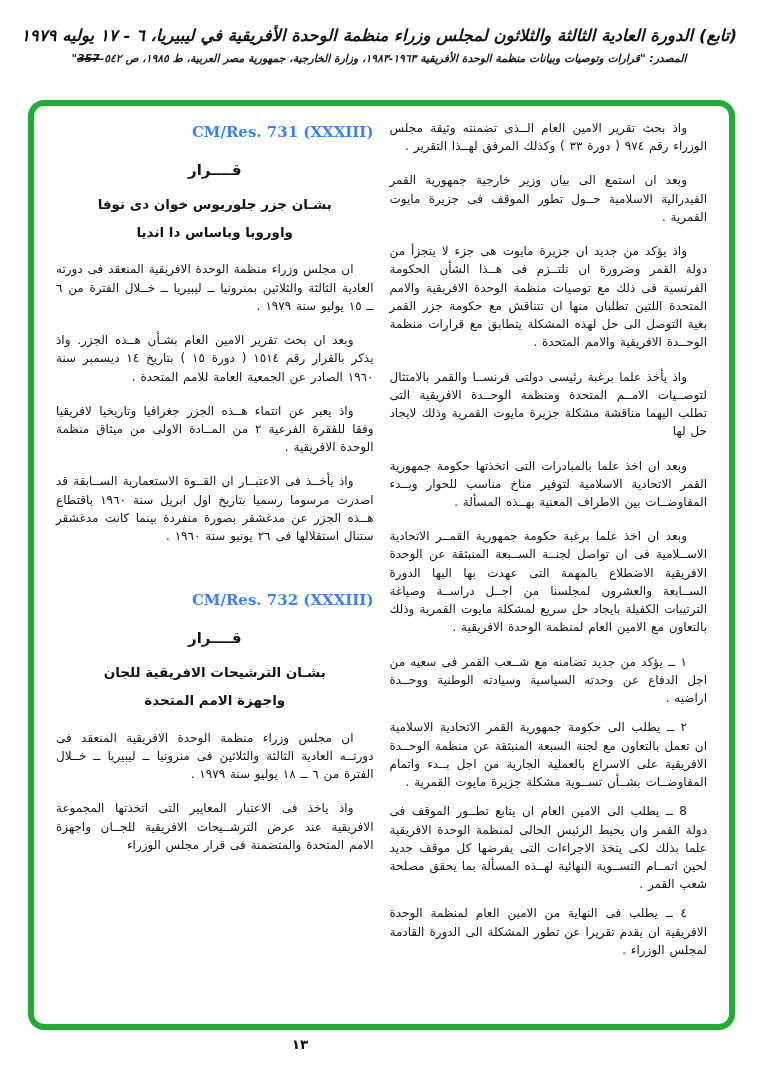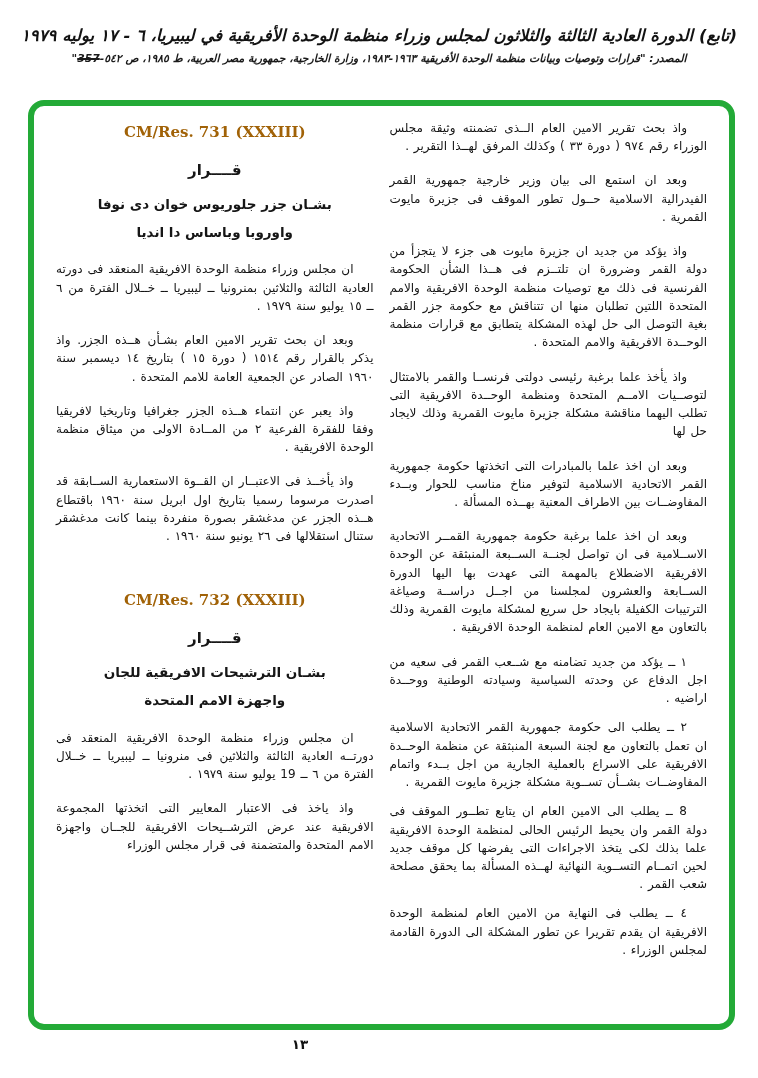--- a/index.html
+++ b/index.html
@@ -36,23 +36,23 @@
   }
   .col{flex:1 1 50%;direction:rtl;}
   
   .para{
     font-size:12px;line-height:1.52;text-align:justify;
     text-indent:20px;margin:0 0 11px 0;color:#141414;
     word-spacing:1px;
   }
   .para.bold{font-weight:normal;}
   .res-code{
-    direction:ltr;text-align:center;
+    direction:ltr;text-align:right;
     font-family:"DejaVu Serif",serif;font-weight:bold;
-    font-size:15px;margin:4px 0 0 0;color:#a16207;
+    font-size:15px;margin:4px 0 0 0;color:#3b82f6;
   }
   .res-title{
     text-align:center;font-weight:bold;font-size:15px;
     margin:20px 0 0 0;
   }
   .res-subject{
     text-align:center;font-weight:bold;font-size:13.5px;
     line-height:2.05;margin:12px 0 0 0;
   }
   .opening{margin-top:14px;}
@@ -100,21 +100,21 @@
       <p class="para gap-md">وبعد ان بحث تقرير الامين العام بشـأن هــذه الجزر. واذ يذكر بالقرار رقم ١٥١٤ ( دورة ١٥ ) بتاريخ ١٤ ديسمبر سنة ١٩٦٠ الصادر عن الجمعية العامة للامم المتحدة .</p>
       <p class="para gap-md">واذ يعبر عن انتماء هــذه الجزر جغرافيا وتاريخيا لافريقيا وفقا للفقرة الفرعية ٢ من المــادة الاولى من ميثاق منظمة الوحدة الافريقية .</p>
       <p class="para gap-md">واذ يأخــذ فى الاعتبــار ان القــوة الاستعمارية الســابقة قد اصدرت مرسوما رسميا بتاريخ اول ابريل سنة ١٩٦٠ باقتطاع هــذه الجزر عن مدغشقر بصورة منفردة بينما كانت مدغشقر ستنال استقلالها فى ٢٦ يونيو سنة ١٩٦٠ .</p>
 
       <div class="res-code gap-xl">CM/Res. 732 (XXXIII)</div>
       <div class="res-title">قــــرار</div>
       <div class="res-subject">
         <div>بشـان الترشيحات الافريقية للجان</div>
         <div>واجهزة الامم المتحدة</div>
       </div>
-      <p class="para opening">ان مجلس وزراء منظمة الوحدة الافريقية المنعقد فى دورتــه العادية الثالثة والثلاثين فى منرونيا ــ ليبيريا ــ خــلال الفترة من ٦ ــ 19 يوليو سنة ١٩٧٩ .</p>
+      <p class="para opening">ان مجلس وزراء منظمة الوحدة الافريقية المنعقد فى دورتــه العادية الثالثة والثلاثين فى منرونيا ــ ليبيريا ــ خــلال الفترة من ٦ ــ ١٨ يوليو سنة ١٩٧٩ .</p>
       <p class="para gap-md bold">واذ ياخذ فى الاعتبار المعايير التى اتخذتها المجموعة الافريقية عند عرض الترشــيحات الافريقية للجــان واجهزة الامم المتحدة والمتضمنة فى قرار مجلس الوزراء</p>
     </div>
 
   </div>
 </div>
 
 <div class="page-footer">
   <span>١٣</span>
 </div>
 

